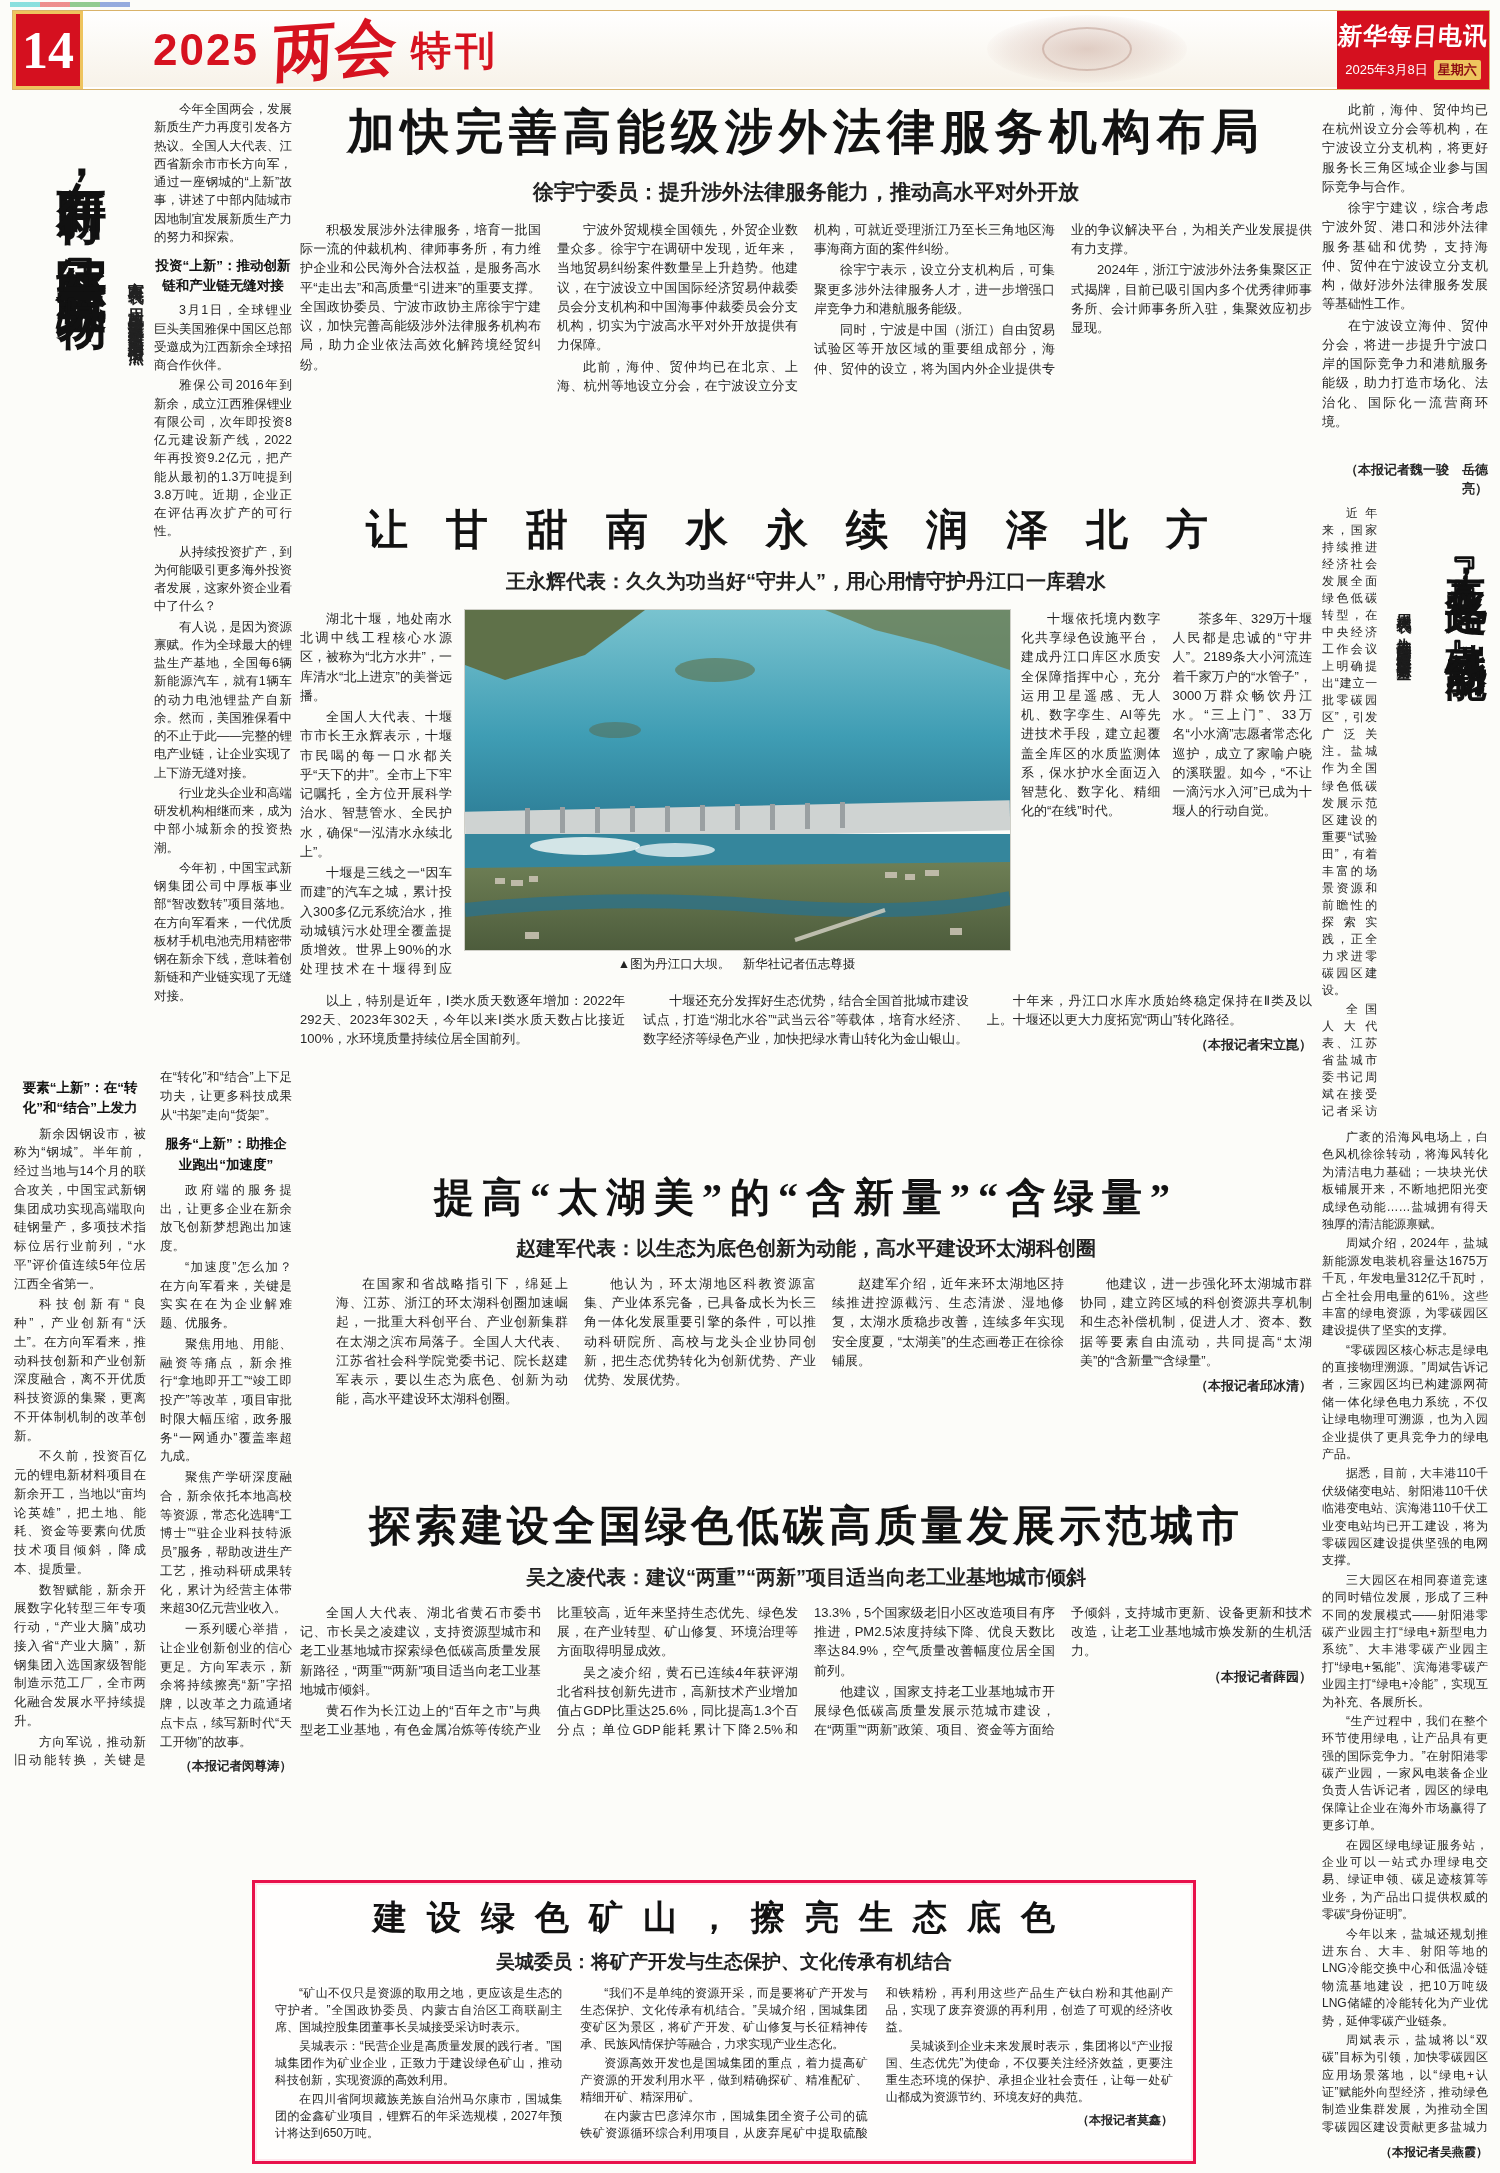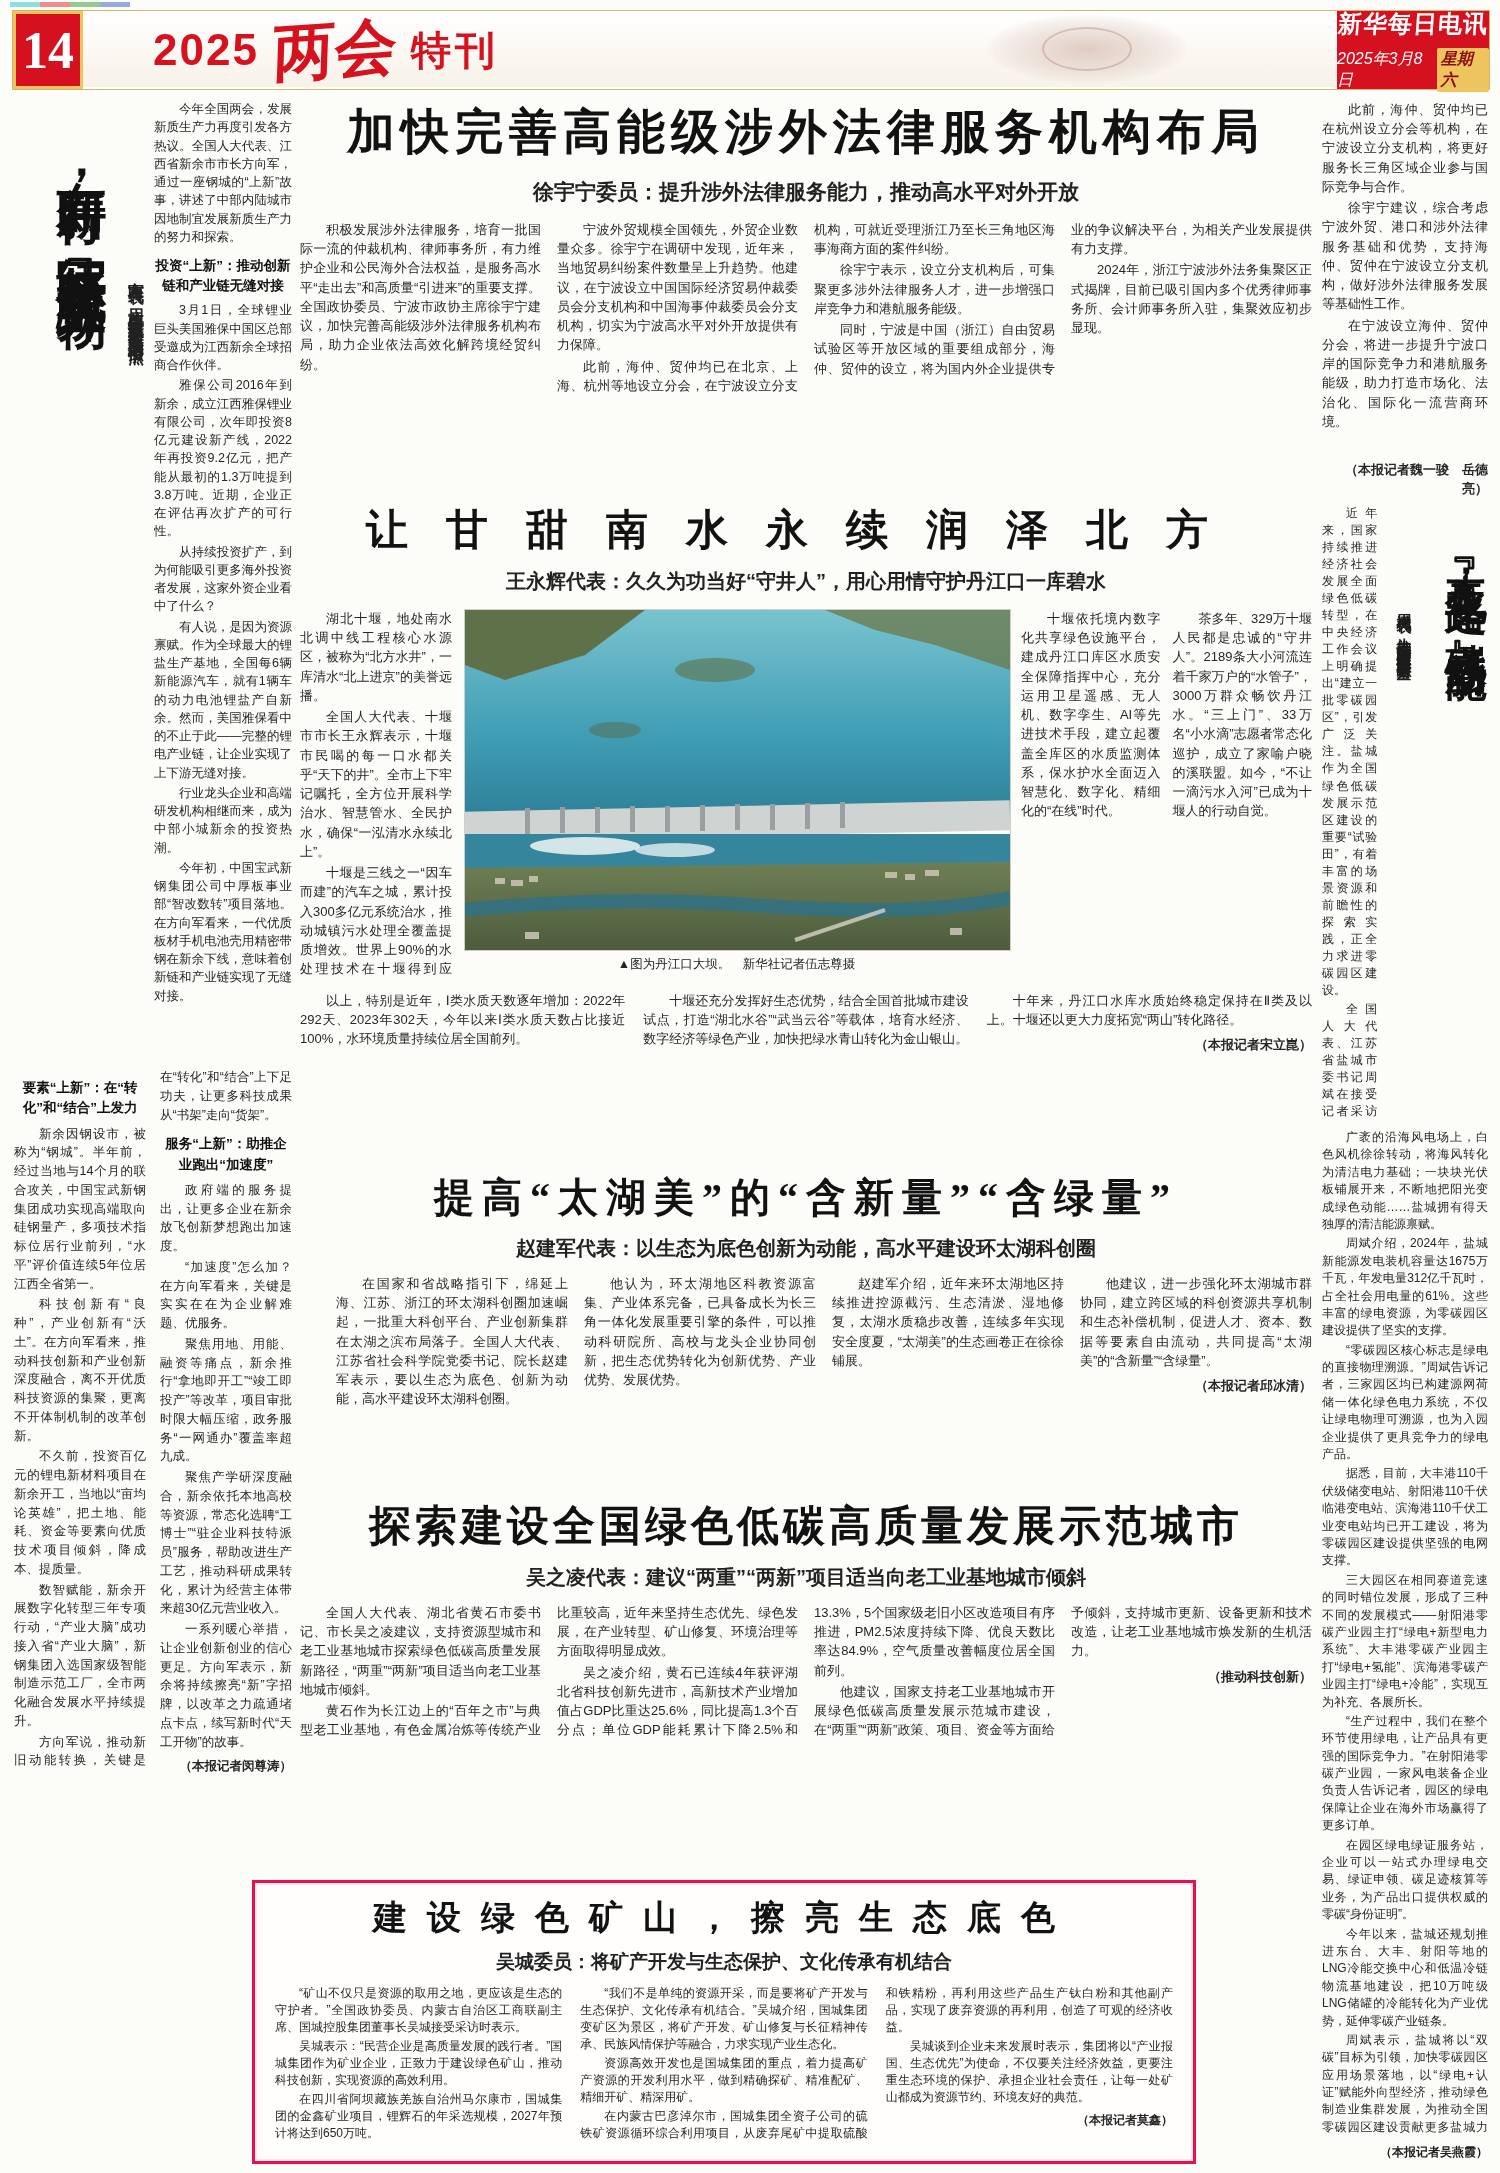--- a/index.html
+++ b/index.html
@@ -14,21 +14,21 @@
     font-family:"Liberation Serif",serif;font-size:52px;font-weight:900;}
   .edition{flex:1;display:flex;align-items:center;gap:14px;padding-left:70px;position:relative;}
   .ed-year{color:#d6121f;font-size:44px;font-weight:900;letter-spacing:2px;}
   .ed-brush{color:#d6121f;font-size:62px;font-weight:900;font-family:"Liberation Serif",serif;transform:rotate(-4deg) skewX(-6deg);line-height:1;}
   .ed-suffix{color:#d6121f;font-size:40px;font-weight:900;letter-spacing:4px;}
   .wm{position:absolute;right:150px;top:4px;width:200px;height:68px;border-radius:50%;
       background:radial-gradient(ellipse at center,rgba(190,150,135,.45),rgba(190,150,135,.15) 55%,transparent 75%);}
   .wm::after{content:"";position:absolute;inset:12px 55px;border:2px solid rgba(165,120,105,.35);border-radius:50%;}
   .masthead{width:152px;background:#d5101f;color:#fff;display:flex;flex-direction:column;align-items:center;justify-content:center;gap:8px;}
   .mh-title{font-family:"Liberation Serif",serif;font-weight:900;font-size:24px;letter-spacing:1px;transform:skewX(-4deg);}
-  .mh-date{font-size:16px;display:flex;align-items:center;gap:6px;font-style:italic;}
+  .mh-date{font-size:13px;display:flex;align-items:center;gap:6px;}
   .mh-week{background:#eec45e;color:#8c0a12;font-weight:700;padding:1px 4px;border-radius:2px;}
   
   .para{margin:0 0 2px 0;text-indent:2em;}
   .byline{text-align:right;font-weight:700;margin-top:6px;}
   .serifhead{font-family:"Liberation Serif",serif;font-weight:900;color:#121212;text-align:center;}
   .subline{text-align:center;font-weight:600;color:#222;}
   .bodytxt{font-size:13px;line-height:1.48;text-align:justify;color:#262626;}
   
   .left-block{position:absolute;left:14px;top:100px;width:278px;height:2062px;}
   .left-top{display:flex;height:958px;gap:8px;}
@@ -256,21 +256,21 @@
   <div class="a4">
     <div class="serifhead hl">探索建设全国绿色低碳高质量发展示范城市</div>
     <div class="subline sub">吴之凌代表：建议“两重”“两新”项目适当向老工业基地城市倾斜</div>
     <div class="body bodytxt">
       <div>
           <p class="para">全国人大代表、湖北省黄石市委书记、市长吴之凌建议，支持资源型城市和老工业基地城市探索绿色低碳高质量发展新路径，“两重”“两新”项目适当向老工业基地城市倾斜。</p>
           <p class="para">黄石作为长江边上的“百年之市”与典型老工业基地，有色金属冶炼等传统产业比重较高，近年来坚持生态优先、绿色发展，在产业转型、矿山修复、环境治理等方面取得明显成效。</p>
           <p class="para">吴之凌介绍，黄石已连续4年获评湖北省科技创新先进市，高新技术产业增加值占GDP比重达25.6%，同比提高1.3个百分点；单位GDP能耗累计下降2.5%和13.3%，5个国家级老旧小区改造项目有序推进，PM2.5浓度持续下降、优良天数比率达84.9%，空气质量改善幅度位居全国前列。</p>
           <p class="para">他建议，国家支持老工业基地城市开展绿色低碳高质量发展示范城市建设，在“两重”“两新”政策、项目、资金等方面给予倾斜，支持城市更新、设备更新和技术改造，让老工业基地城市焕发新的生机活力。</p>
         </div>
-      <div class="byline">（推动科技创新）</div>
+      <div class="byline">（本报记者薛园）</div>
     </div>
   </div>
 
   <div class="a5">
     <div class="serifhead hl">建设绿色矿山，擦亮生态底色</div>
     <div class="subline sub">吴城委员：将矿产开发与生态保护、文化传承有机结合</div>
     <div class="body bodytxt">
       <div>
           <p class="para">“矿山不仅只是资源的取用之地，更应该是生态的守护者。”全国政协委员、内蒙古自治区工商联副主席、国城控股集团董事长吴城接受采访时表示。</p>
           <p class="para">吴城表示：“民营企业是高质量发展的践行者。”国城集团作为矿业企业，正致力于建设绿色矿山，推动科技创新，实现资源的高效利用。</p>

